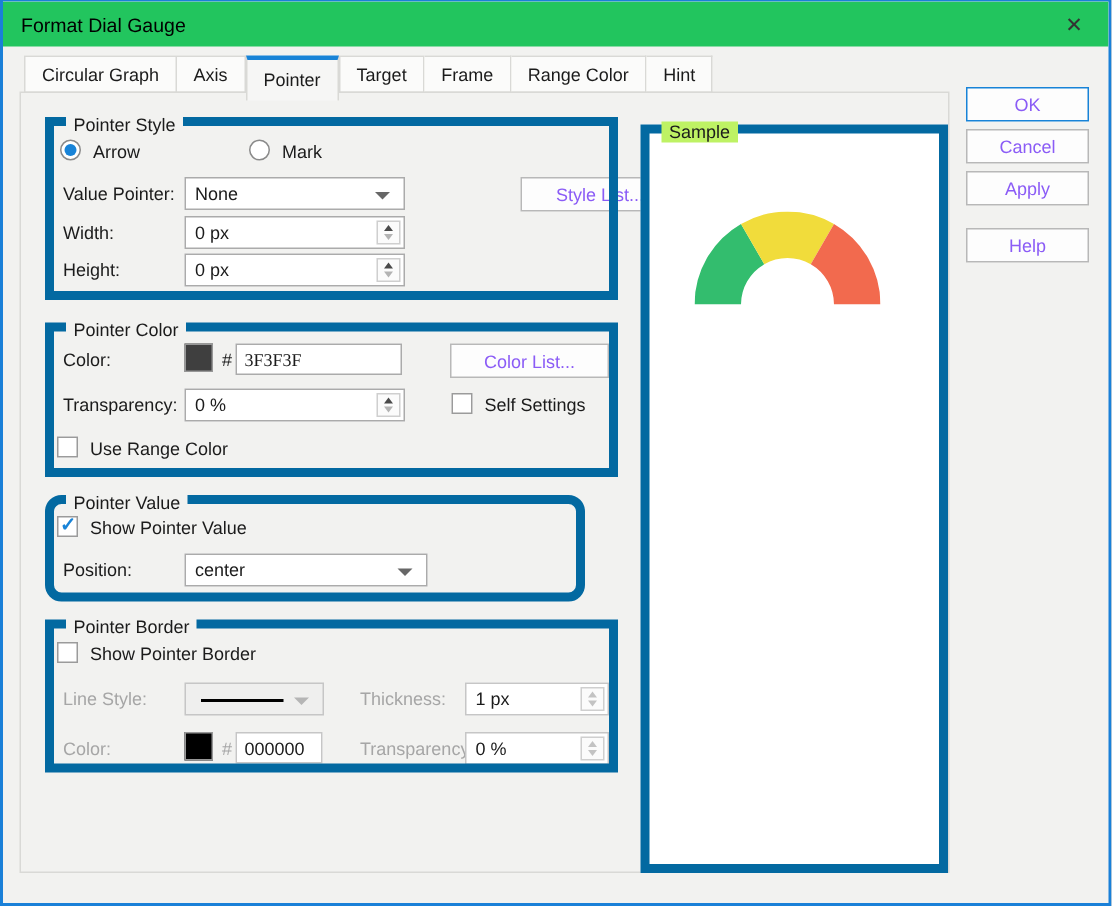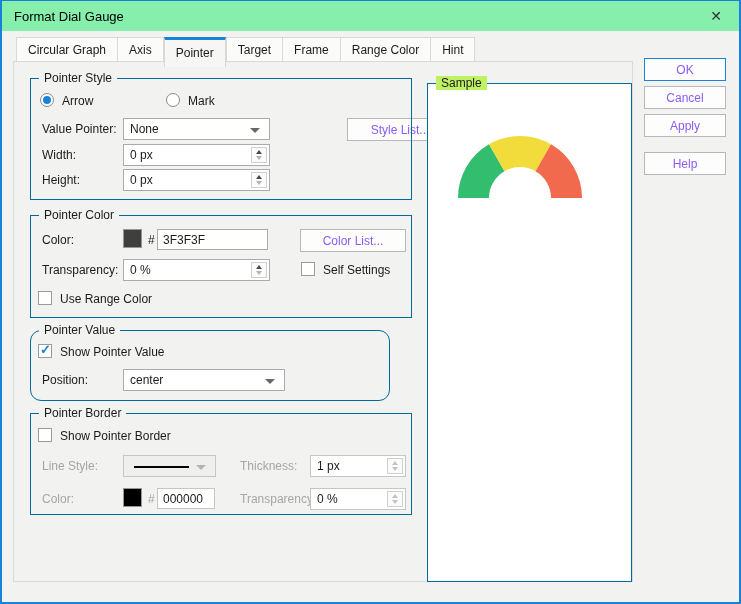--- a/index.html
+++ b/index.html
@@ -2,34 +2,34 @@
 <html><head>
 <meta charset="utf-8">
 <style>
   * { margin:0; padding:0; box-sizing:border-box; }
   html,body { background:#cccccc; }
   body { font-family:"Liberation Sans", sans-serif; font-size:12px; color:#1b1b1b; }
   .window {
     position:relative; width:741px; height:604px; background:#f2f2f0;
     border:2px solid #1a80d8; border-top-width:1px; overflow:hidden;
   }
-  .titlebar { position:absolute; left:0; top:0; width:100%; height:30px; background:#86efac;padding-left:16px; }
+  .titlebar { position:absolute; left:0; top:0; width:100%; height:30px; background:#22c55e;padding-left:16px; }
   .title { position:absolute; left:12px; top:8px; font-size:13px; color:#000; }
   .close-btn { position:absolute; right:8px; top:3px; width:30px; height:24px;
     text-align:center; line-height:24px; font-size:14px; color:#333; cursor:default; }
   .tabstrip { position:absolute; left:14px; top:36px; display:flex; align-items:flex-start; }
   .tab { height:25px; padding:0 11px; line-height:25px; background:#fbfbfa;
     border:1px solid #d9d9d6; border-left-width:0; white-space:nowrap; }
   .tab:first-child { border-left-width:1px; }
   .tab.selected { height:30px; line-height:27px; margin-bottom:-2px; background:#f6f6f5;
     border-top:3px solid #1883d7; border-left-width:1px; border-bottom:0; position:relative; z-index:3; }
   .tab.selected + .tab { border-left-width:1px; }
   .tabpanel { position:absolute; left:11px; top:60px; width:620px; height:521px;
     border:1px solid #d9d9d6; z-index:1; }
-  .group { position:absolute; border:1px solid #0369a1; z-index:2; }
+  .group { position:absolute; border:6px solid #0369a1; z-index:2; }
   .group-label { position:absolute; top:-8px; left:8px; background:#f2f2f0; padding:0 5px; }
   .lbl { position:absolute; white-space:nowrap; }
   .lbl.dis { color:#a6a6a6; }
   .field { position:absolute; background:#ffffff; border:1px solid #ababab; }
   .field .val { position:absolute; left:6px; top:3px; white-space:nowrap; }
   .field.dis { border-color:#c6c6c6; }
   .combo-arrow { position:absolute; right:9px; top:9px; width:0; height:0;
     border-left:5px solid transparent; border-right:5px solid transparent; border-top:5px solid #676767; }
   .combo-arrow.dis { border-top-color:#b5b5b5; }
   .spin { position:absolute; right:2px; top:2px; bottom:2px; width:16px;
@@ -118,21 +118,21 @@
         <span class="dn"></span>
       </span>
   </div>
 
   <div class="group" style="left:28px; top:214px; width:382px; height:103px;">
     <div class="group-label">Pointer Color</div>
   </div>
   <div class="lbl" style="left:40px; top:232px;">Color:</div>
   <div class="swatch" style="left: 121px; top: 228px; background: rgb(63, 63, 63);"></div>
   <div class="lbl" style="left:146px; top:232px;">#</div>
-  <div class="hexfield" style="left:155px; top:228px; width:111px; height:21px;">
+  <div class="hexfield" style="left:155px; top:228px; width:111px; height:21px;font-family:Liberation Serif, serif;">
     <span class="val">3F3F3F</span>
   </div>
   <button class="btn" style="left:298px; top:228px; width:106px; height:23px;">Color List...</button>
 
   <div class="lbl" style="left:40px; top:262px;">Transparency:</div>
   <div class="field" style="left:121px; top:258px; width:147px; height:22px;">
     <span class="val">0 %</span>
     <span class="spin">
         <span class="up"></span>
         <span class="dn"></span>

